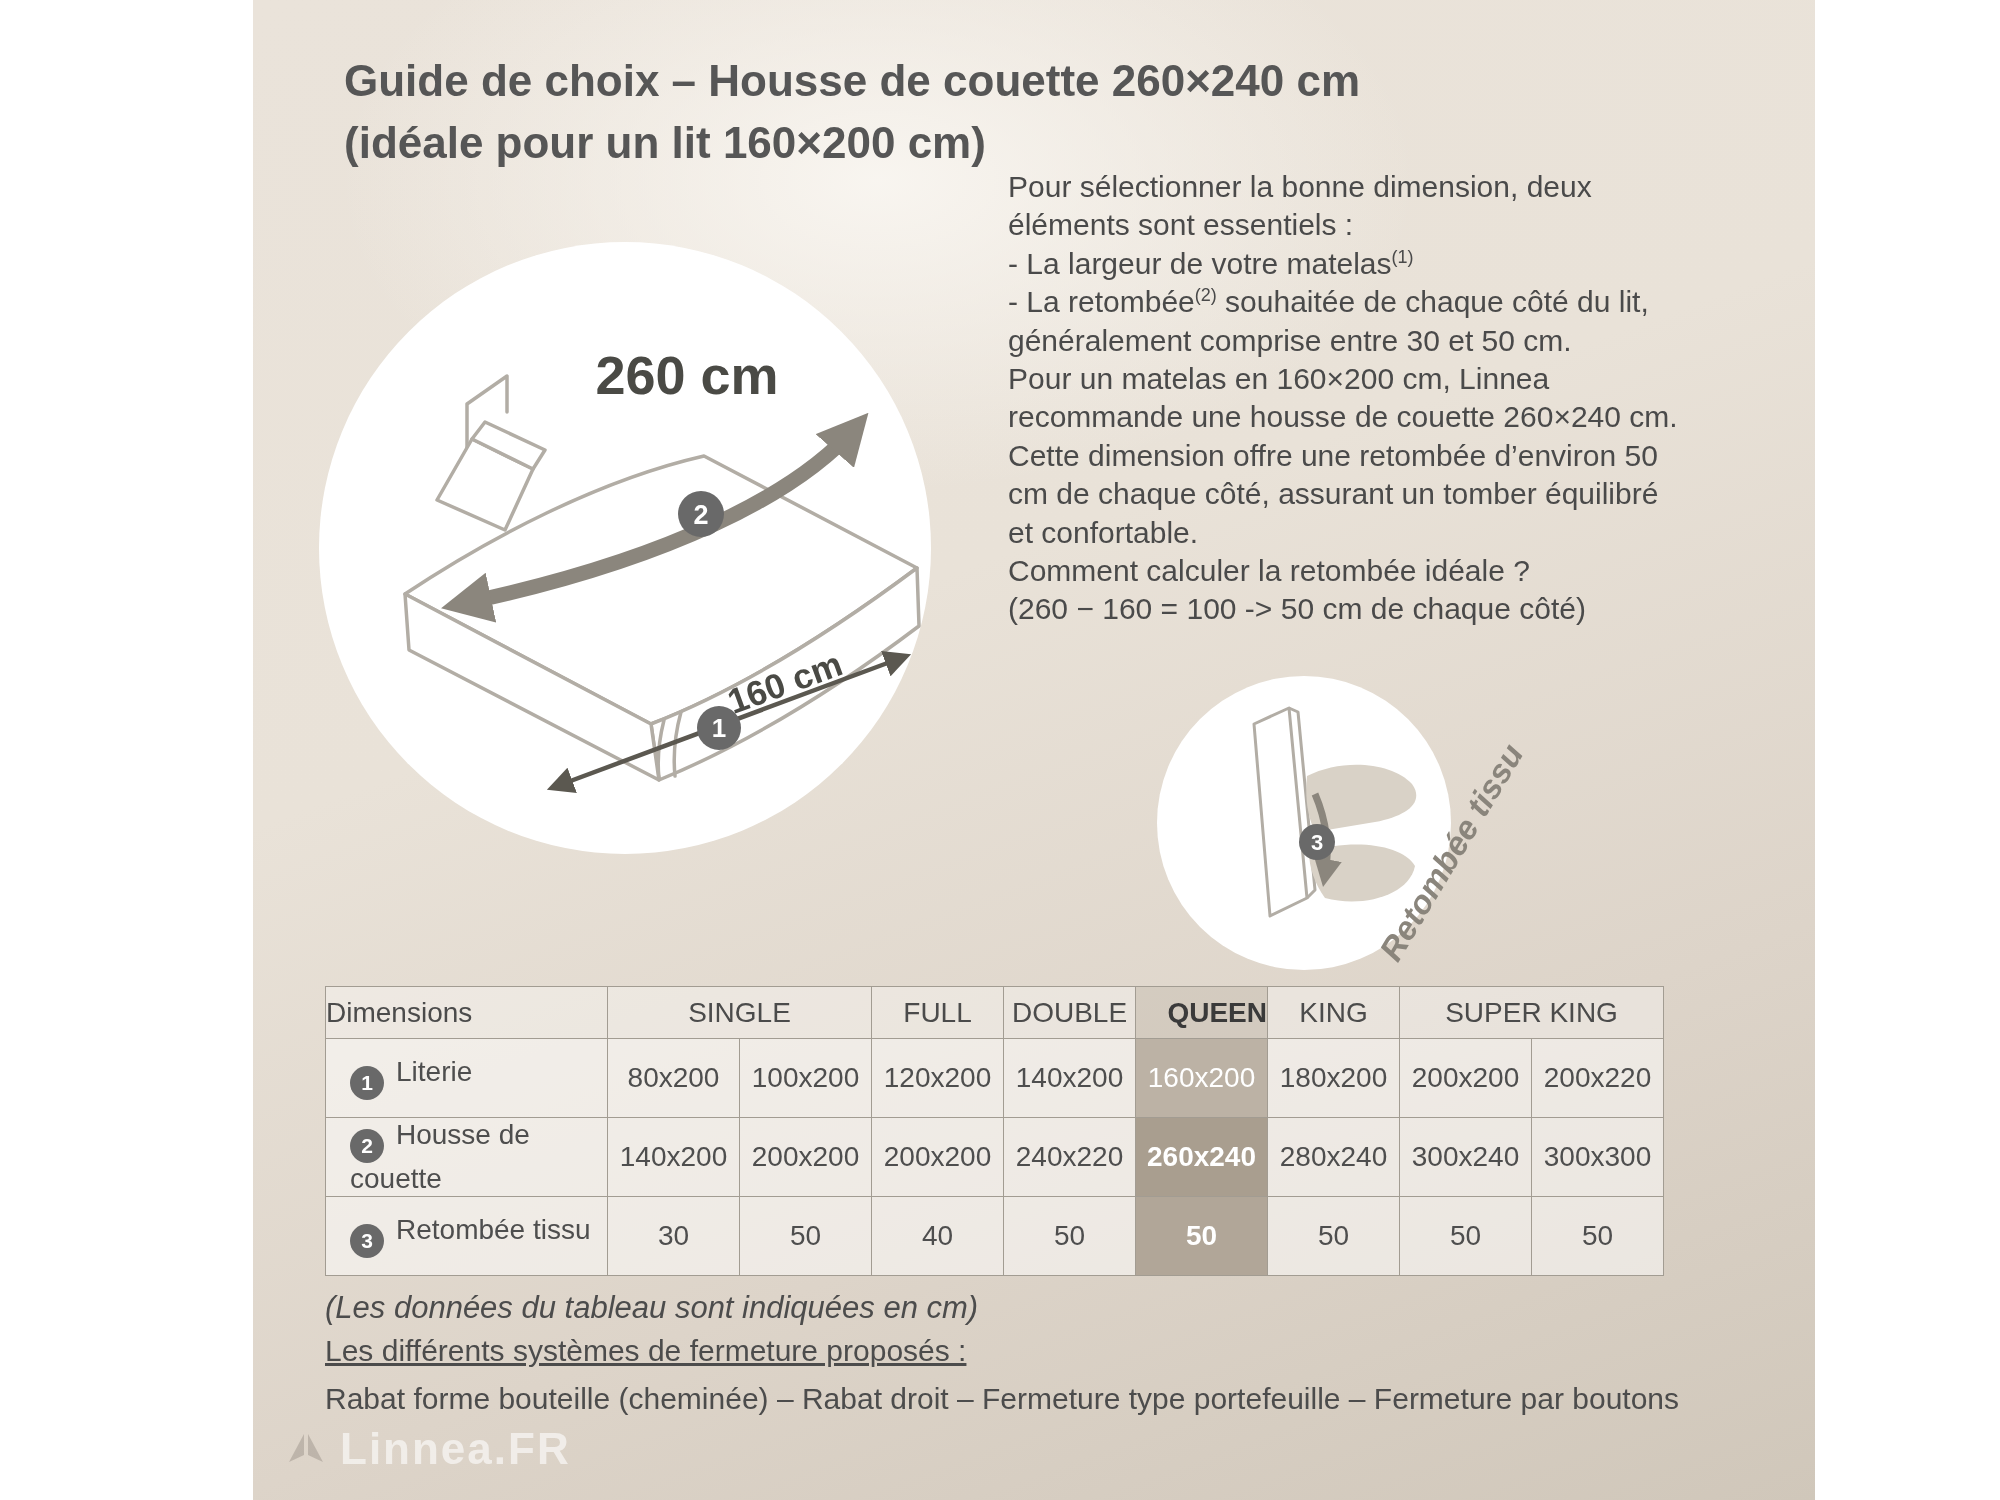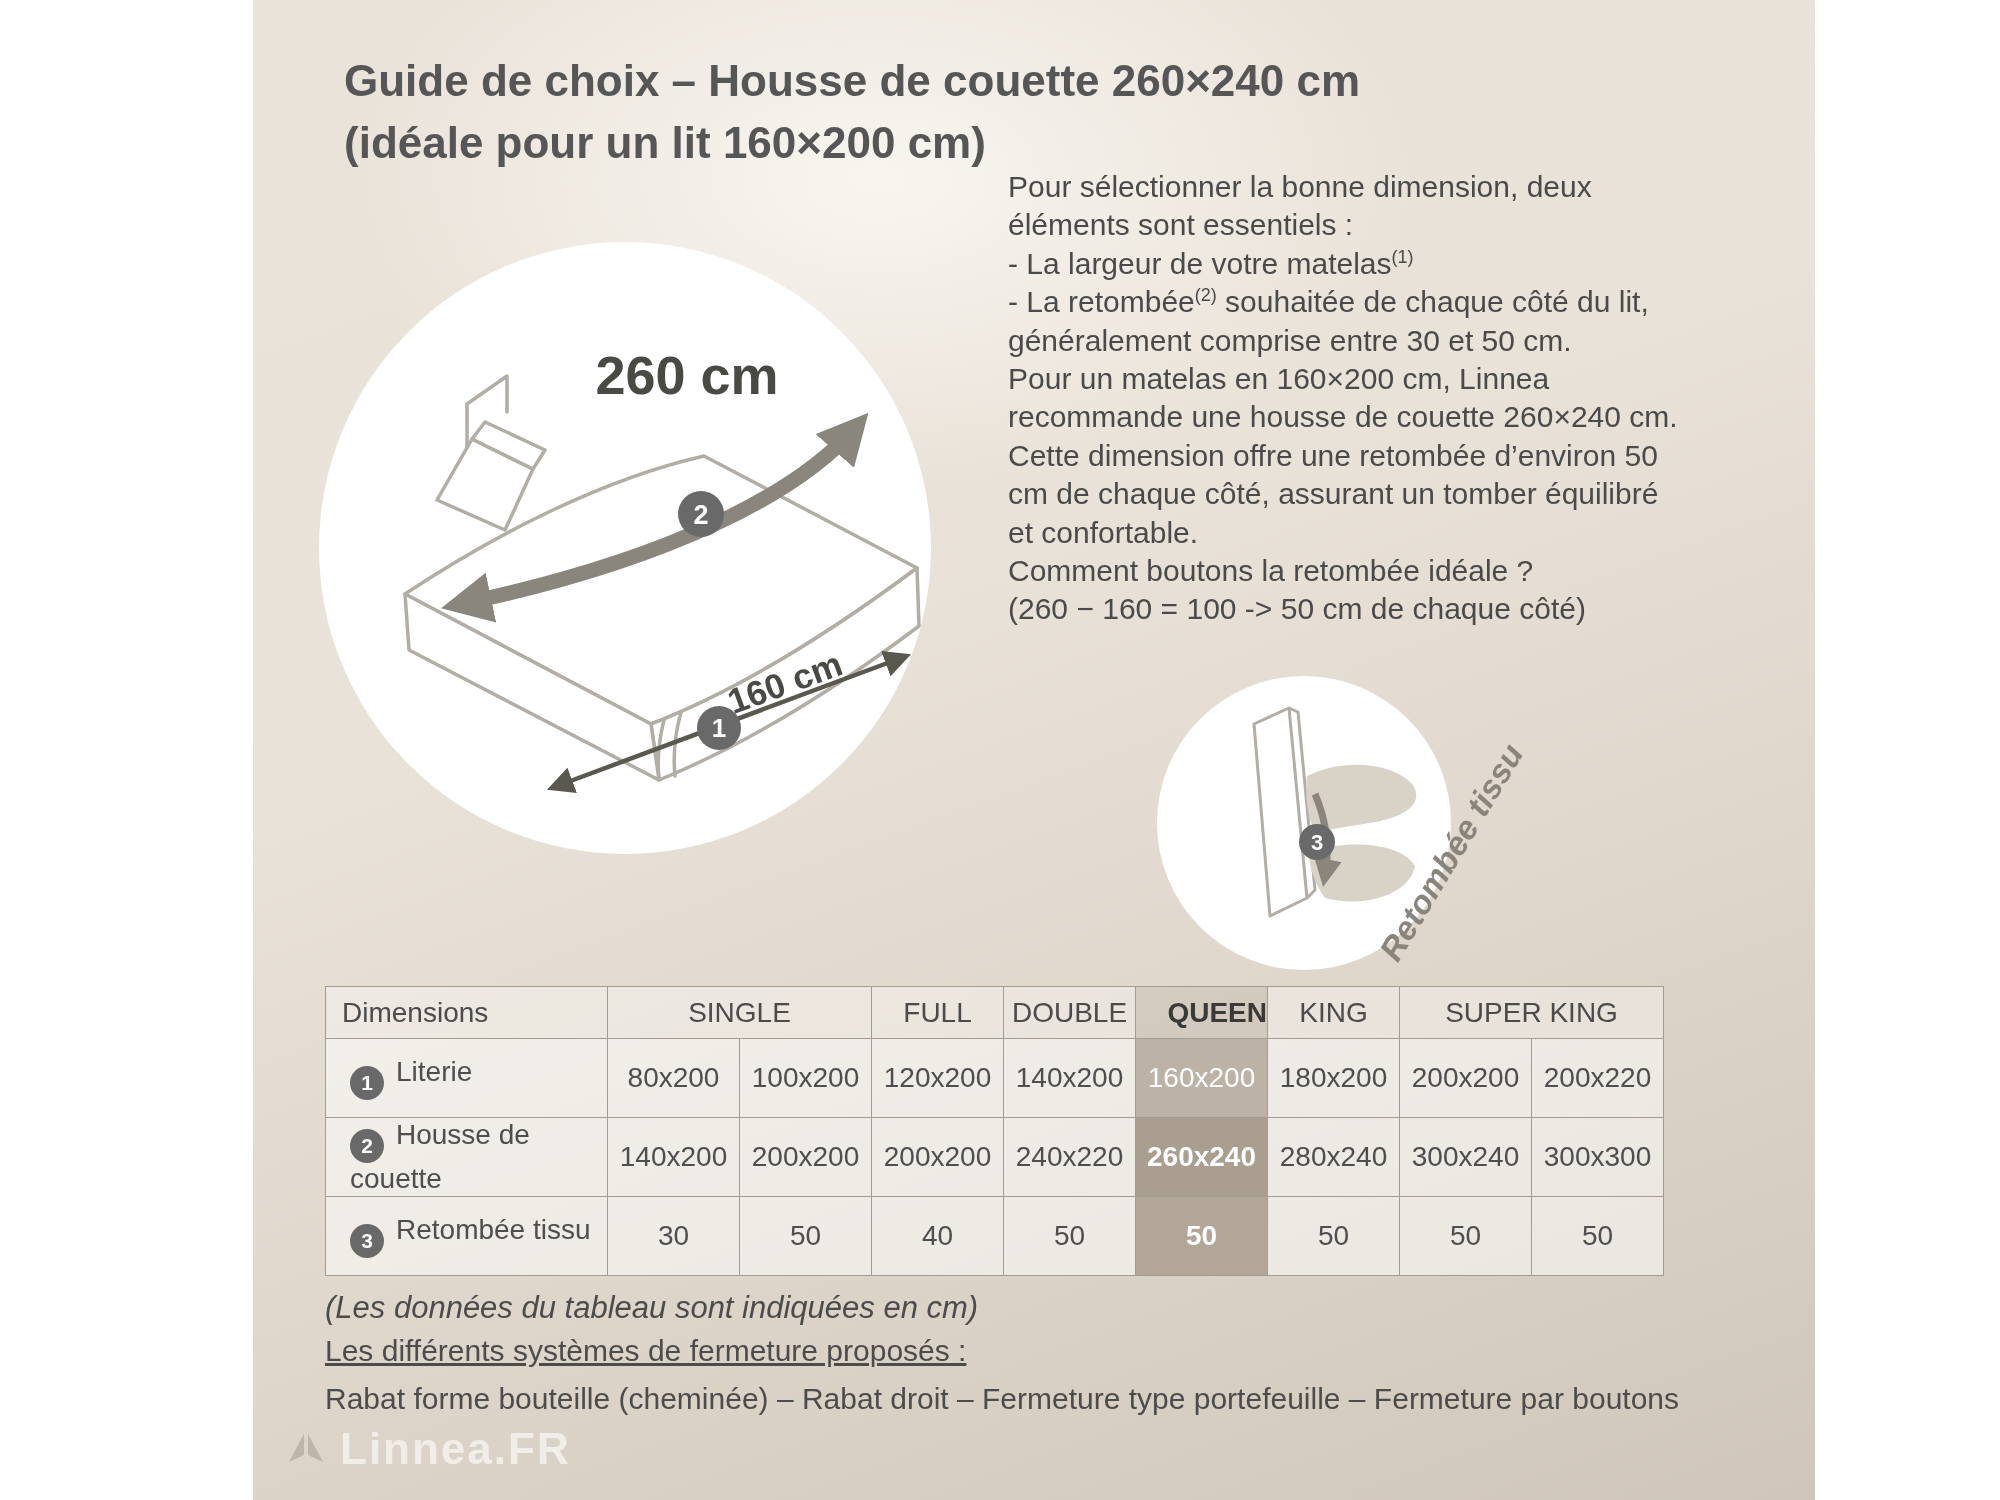--- a/index.html
+++ b/index.html
@@ -40,21 +40,21 @@
     font-size:33px; font-weight:bold; font-style:italic; color:#8a857c; white-space:nowrap;
   }
 
   .table-wrap { position:absolute; left:325px; top:986px; width:1338px; }
   table { border-collapse:collapse; width:100%; table-layout:fixed; }
   th, td { border:1px solid #a29c92; }
   thead th {
     height:52px; font-size:28px; font-weight:normal; color:#4b4b4b;
     background:rgba(255,255,255,0.34); text-align:center;
   }
-  thead th.label-cell { text-align:left; padding-left:16px; }
+  thead th.label-cell { text-align:left; padding-left:0; }
   thead th.hl-head { font-weight:bold; color:#3a3a3a; background:rgba(193,184,170,0.38);text-align:right; }
   tbody td {
     height:79px; font-size:28px; text-align:center;
     background:rgba(255,255,255,0.5); color:#4e4e4e;
   }
   tbody td.label-cell { text-align:left; padding-left:24px; }
   td.hl-a { background:#bcb2a5; color:#ffffff; }
   td.hl-b { background:#a99e8f; color:#ffffff; font-weight:bold; }
   td.hl-c { background:#b1a698; color:#ffffff; font-weight:bold; }
   .badge {
@@ -120,21 +120,21 @@
     <circle cx="400" cy="486" r="22" fill="#696969"></circle>
     <text x="400" y="495" text-anchor="middle" font-size="26" font-weight="bold" fill="#ffffff">1</text>
   </svg>
 </div>
 
 <div class="info">
   <p><span>Pour sélectionner la bonne dimension, deux éléments sont essentiels :</span></p>
   <p><span>- La largeur de votre matelas</span><sup>(1)</sup></p>
   <p><span>- La retombée</span><sup>(2)</sup><span> souhaitée de chaque côté du lit, généralement comprise entre 30 et 50 cm.</span></p>
   <p>Pour un matelas en 160×200 cm, Linnea recommande une housse de couette 260×240 cm. Cette dimension offre une retombée d’environ 50 cm de chaque côté, assurant un tomber équilibré et confortable.</p>
-  <p>Comment boutons la retombée idéale ?</p>
+  <p>Comment calculer la retombée idéale ?</p>
   <p>(260 − 160 = 100 -&gt; 50 cm de chaque côté)</p>
 </div>
 
 <div class="circle-small">
   <svg viewBox="0 0 294 294">
     <defs>
       <marker id="ah-small" viewBox="0 0 10 10" refX="6" refY="5" markerWidth="4" markerHeight="4" orient="auto-start-reverse">
         <path d="M0,0 L10,5 L0,10 z" fill="#8b867d"></path>
       </marker>
     </defs>

